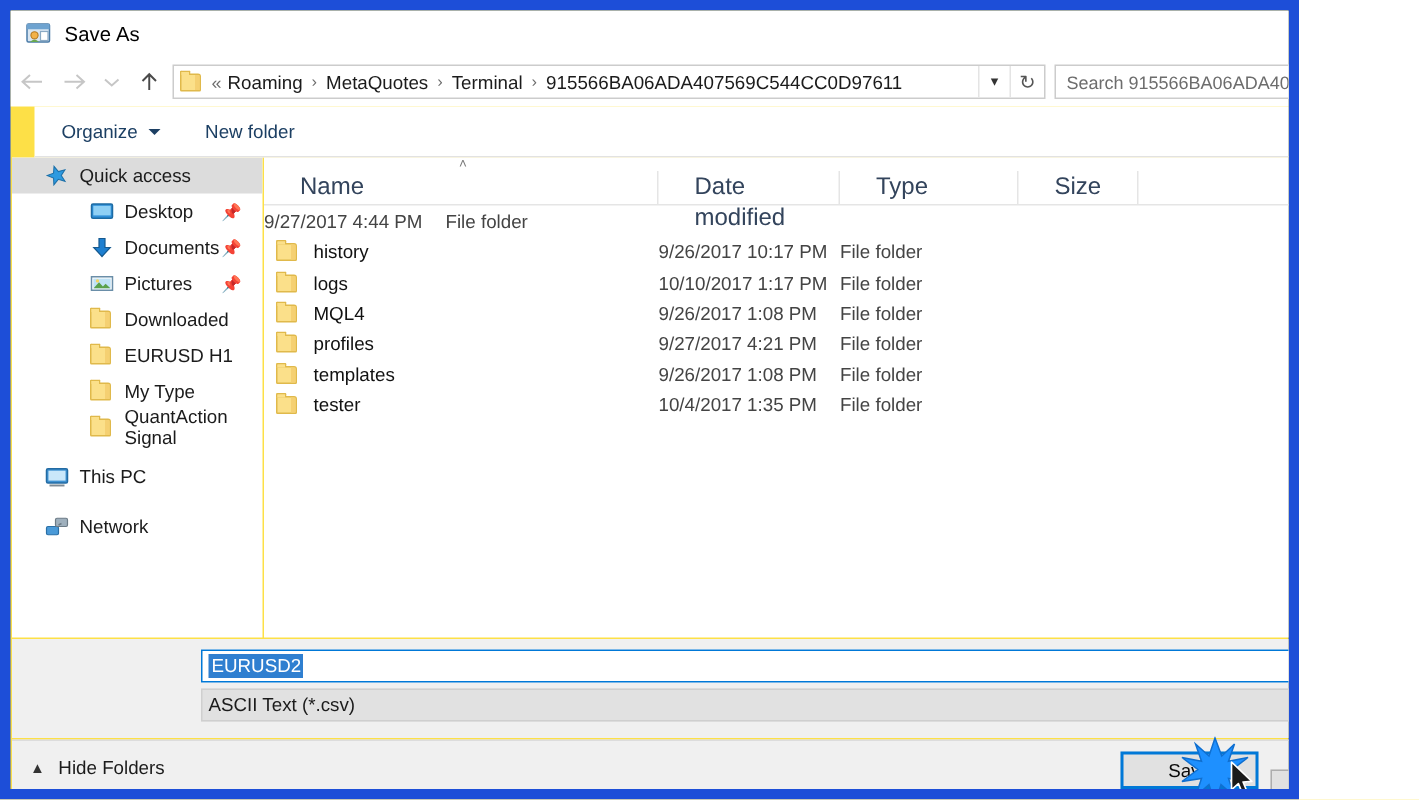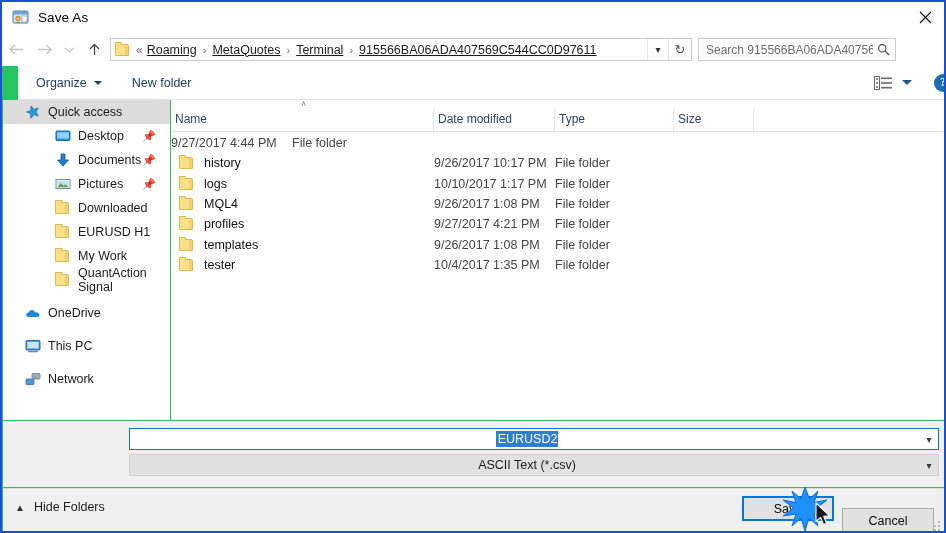--- a/index.html
+++ b/index.html
@@ -6,25 +6,25 @@
     margin: 0;
     padding: 0;
     background: #ffffff;
   }
   body {
     font-family: "Liberation Sans", sans-serif;
     -webkit-font-smoothing: antialiased;
   }
   .dialog {
     position: relative;
-    width: 946px;
+    width: 866px;
     height: 533px;
     box-sizing: border-box;
-    background: #22c55e;
-    border: 2px solid #1d4ed8;
+    background: #fde047;
+    border: 7px solid #1d4ed8;
     overflow: hidden;
   }
 
   
   .titlebar {
     position: absolute;
     left: 0; top: 0;
     width: 946px; height: 31px;
     background: #ffffff;
     display: flex;
@@ -81,21 +81,20 @@
   .addr-folder {
     width: 15px; height: 13px;
     margin: 0 5px 0 4px;
     position: relative;
     flex: 0 0 auto;
   }
   .crumb {
     padding: 0 1px;
     white-space: nowrap;
     color: #1b1b1b;
-    text-decoration: underline;
   }
   .crumb-sep {
     color: #6d6d6d;
     padding: 0 5px;
     font-size: 11px;
   }
   .crumb-sep.dbl { padding: 0 3px 0 1px; font-size: 12px; }
   .addr-spacer { flex: 1 1 auto; }
   .addr-chevron {
     width: 20px; text-align: center;
@@ -230,23 +229,23 @@
     line-height: 9px;
   }
   .colheaders {
     position: absolute;
     left: 0; top: 9px;
     width: 776px; height: 22px;
     display: flex;
     border-bottom: 1px solid #e5e5e5;
   }
   .col {
-    font-size: 12px;
+    font-size: 16px;
     color: #33445c;
-    padding-left: 4px;
+    padding-left: 24px;
     box-sizing: border-box;
     border-right: 1px solid #e5e5e5;
     line-height: 21px;
   }
   .col.name { width: 263px; }
   .col.date { width: 121px; }
   .col.type { width: 119px; }
   .col.size { width: 80px; }
   .rows {
     position: absolute;
@@ -312,21 +311,20 @@
     width: 944px; height: 66px;
     background: #f0f0f0;
   }
   .combo {
     position: absolute;
     height: 22px;
     box-sizing: border-box;
     display: flex;
     align-items: center;
     font-size: 12.5px;
-    text-align: center;
   }
   .combo .val { padding-left: 4px; flex: 1 1 auto; }
   .combo .chev {
     width: 18px;
     display: flex; align-items: center; justify-content: center;
     color: #3a3a3a;
     font-size: 10px;
   }
   #filename-combo {
     left: 127px; top: 426px;
@@ -568,38 +566,30 @@
       <span class="ico">
           <span class="folder-glyph" style="top:2px"></span>
         </span>
       <span>EURUSD H1</span>
     </div>
 
     <div class="nav-item indent-1">
       <span class="ico">
           <span class="folder-glyph" style="top:2px"></span>
         </span>
-      <span>My Work</span>
+      <span>My Type</span>
     </div>
 
     <div class="nav-item indent-1">
       <span class="ico">
           <span class="folder-glyph" style="top:2px"></span>
         </span>
       <span>QuantAction Signal</span>
     </div>
 
-    <div class="nav-item indent-0 grp-gap">
-      <span class="ico">
-        <svg width="16" height="16" viewBox="0 0 16 16">
-          <path d="M4 12 Q1 12 1.2 9.6 Q1.5 7.6 3.6 7.5 Q4.2 4.8 7 5 Q9.3 5.1 10 7.2 Q13.2 6.9 14.2 9 Q15.2 11.3 12.4 12 Z" fill="#1c8ad6"></path>
-        </svg>
-      </span>
-      <span>OneDrive</span>
-    </div>
 
     <div class="nav-item indent-0 grp-gap">
       <span class="ico">
         <svg width="16" height="16" viewBox="0 0 16 16">
           <rect x="1" y="2.5" width="14" height="9.5" rx="1" fill="#3f92d2" stroke="#236ba3" stroke-width="1"></rect>
           <rect x="2.3" y="3.8" width="11.4" height="6.6" fill="#c9e7fa"></rect>
           <rect x="3" y="13" width="10" height="1.3" fill="#7f8b94"></rect>
         </svg>
       </span>
       <span>This PC</span>

